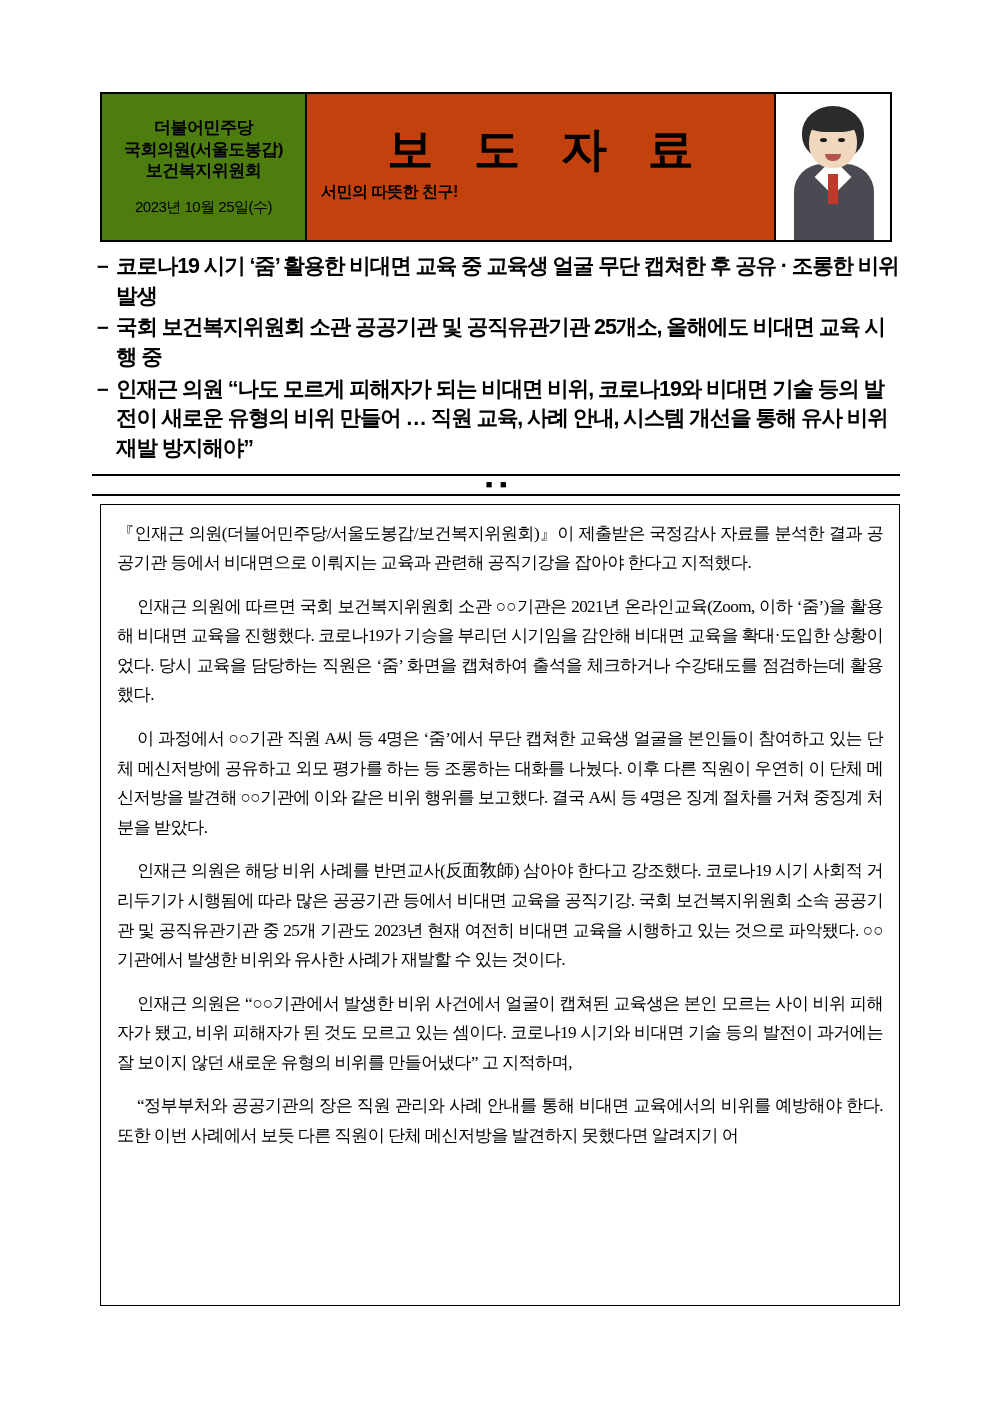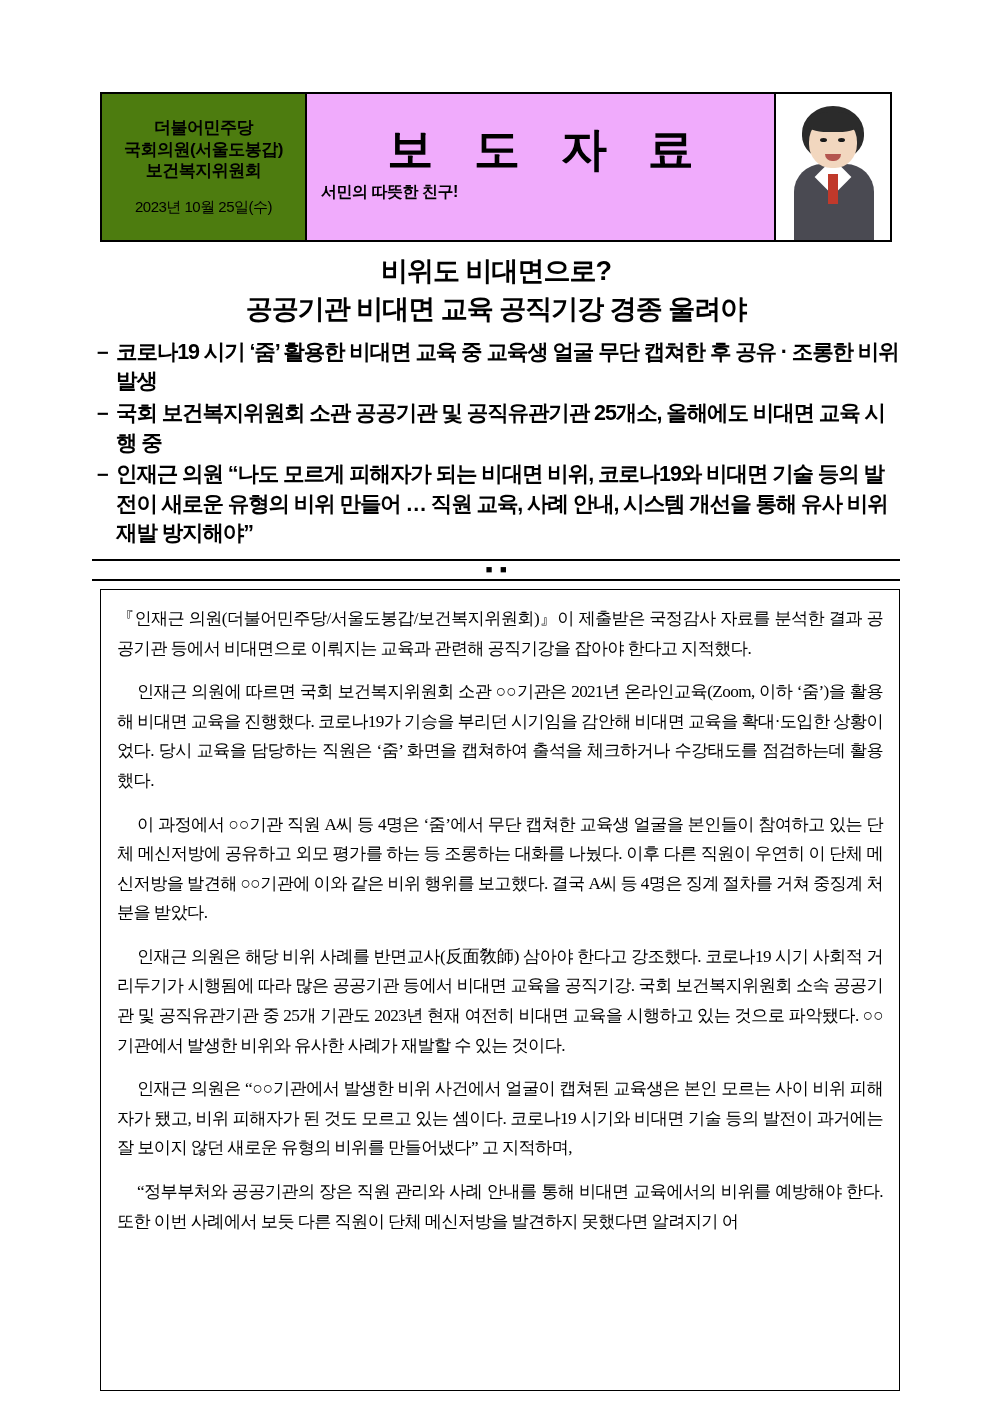--- a/index.html
+++ b/index.html
@@ -56,21 +56,21 @@
   }
   .mast-left .date {
     font-family: "Liberation Sans", sans-serif;
     font-size: 15px;
     margin-top: 16px;
     letter-spacing: -0.5px;
     text-align: left;
   }
   .mast-center {
     flex: 1;
-    background: #f0abfc;
+    background: #c2410c;
     display: flex;
     flex-direction: column;
     justify-content: center;
     position: relative;
     padding: 0 8px;
     box-sizing: border-box;
   }
   .mast-center .title-row {
     text-align: center;
   }
@@ -294,24 +294,20 @@
         <div class="hair"></div>
         <div class="face"></div>
         <div class="fringe"></div>
         <div class="eye l"></div>
         <div class="eye r"></div>
         <div class="mouth"></div>
       </div>
     </div>
   </div>
 
-  <div class="headline">
-    <div class="h1">비위도 비대면으로?</div>
-    <div class="h2">공공기관 비대면 교육 공직기강 경종 울려야</div>
-  </div>
 
   <div class="bullets">
     <div class="bullet">
       <span class="dash">－</span>
       <span class="btext">코로나19 시기 ‘줌’ 활용한 비대면 교육 중 교육생 얼굴 무단 캡쳐한 후 공유 · 조롱한 비위 발생</span>
     </div>
     <div class="bullet">
       <span class="dash">－</span>
       <span class="btext">국회 보건복지위원회 소관 공공기관 및 공직유관기관 25개소, 올해에도 비대면 교육 시행 중</span>
     </div>

